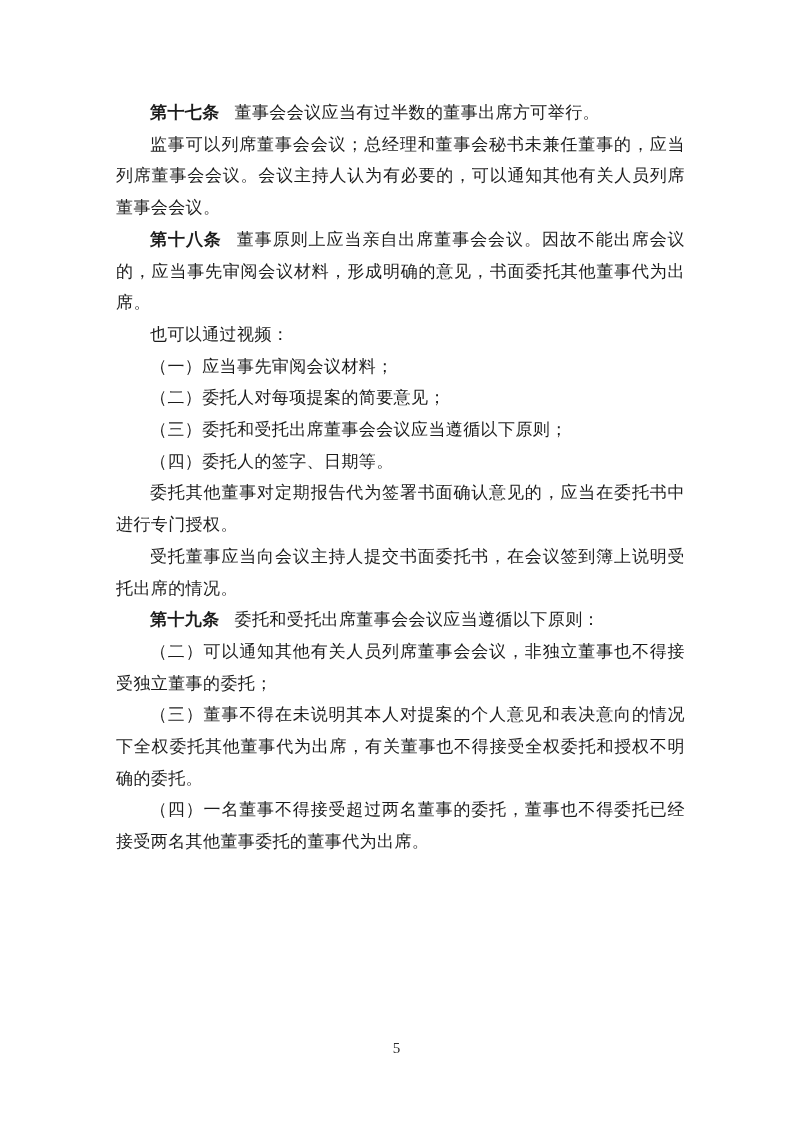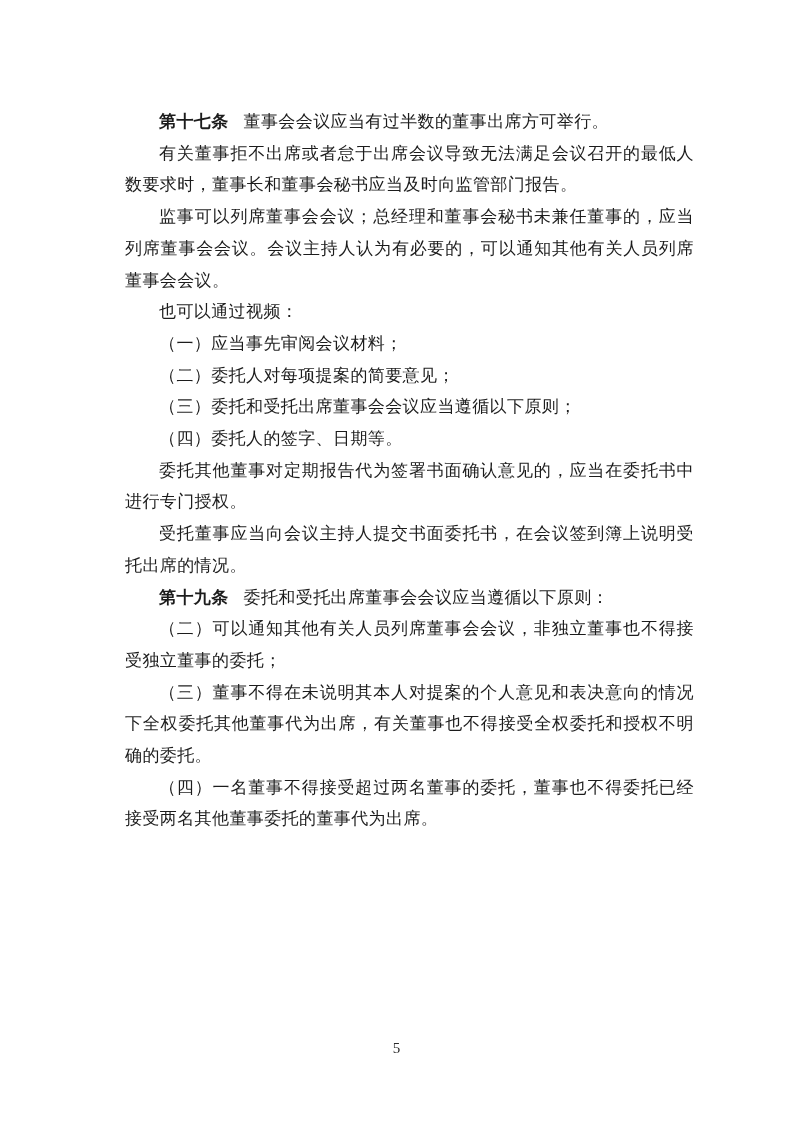--- a/index.html
+++ b/index.html
@@ -12,23 +12,22 @@
     width: 793px;
     height: 1122px;
     background: #ffffff;
     overflow: hidden;
     font-family: "Liberation Serif", "DejaVu Serif", serif;
     color: #1c1c1c;
   }
   .doc-body {
     position: absolute;
     left: 116px;
-    top: 106px;
+    top: 97px;
     width: 569px;
-    margin-left: 9px;
   }
   .doc-body p {
     margin: 0;
     padding: 0;
     font-size: 17px;
     line-height: 31.7px;
     text-indent: 2em;
     text-align: justify;
     text-justify: inter-ideograph;
     letter-spacing: 0.4px;
@@ -48,22 +47,22 @@
     line-height: 20px;
     color: #2a2a2a;
   }
 </style>
 </head>
 <body>
 
 <div class="page">
   <div class="doc-body" id="doc-body">
       <p><span class="term">第十七条</span><span>董事会会议应当有过半数的董事出席方可举行。</span></p>
-      <p><span>有关董事拒不出席或者怠于出席会议导致无法满足会议召开的最低人数要求时，董事长和董事会秘书应当及时向监管部门报告。</span></p>
       <p><span>监事可以列席董事会会议；总经理和董事会秘书未兼任董事的，应当列席董事会会议。会议主持人认为有必要的，可以通知其他有关人员列席董事会会议。</span></p>
+      <p><span class="term">第十八条</span><span>董事原则上应当亲自出席董事会会议。因故不能出席会议的，应当事先审阅会议材料，形成明确的意见，书面委托其他董事代为出席。</span></p>
       <p><span>也可以通过视频：</span></p>
       <p><span>（一）应当事先审阅会议材料；</span></p>
       <p><span>（二）委托人对每项提案的简要意见；</span></p>
       <p><span>（三）委托和受托出席董事会会议应当遵循以下原则；</span></p>
       <p><span>（四）委托人的签字、日期等。</span></p>
       <p><span>委托其他董事对定期报告代为签署书面确认意见的，应当在委托书中进行专门授权。</span></p>
       <p><span>受托董事应当向会议主持人提交书面委托书，在会议签到簿上说明受托出席的情况。</span></p>
       <p><span class="term">第十九条</span><span>委托和受托出席董事会会议应当遵循以下原则：</span></p>
       <p><span>（二）可以通知其他有关人员列席董事会会议，非独立董事也不得接受独立董事的委托；</span></p>
       <p><span>（三）董事不得在未说明其本人对提案的个人意见和表决意向的情况下全权委托其他董事代为出席，有关董事也不得接受全权委托和授权不明确的委托。</span></p>

